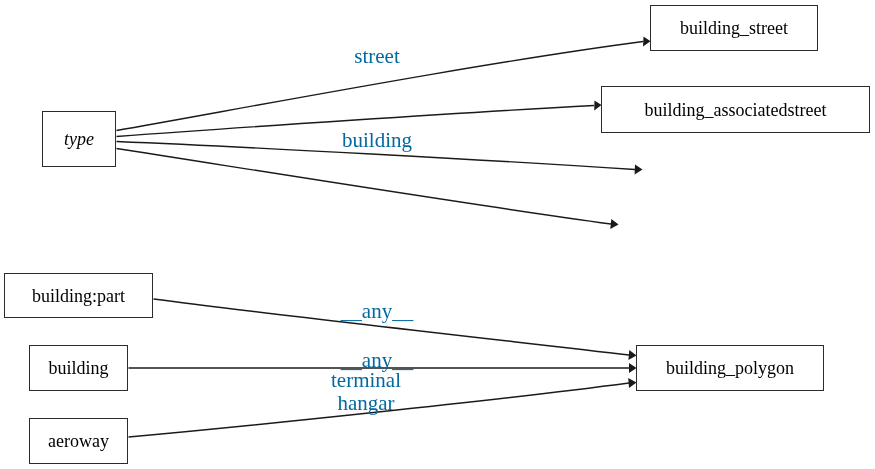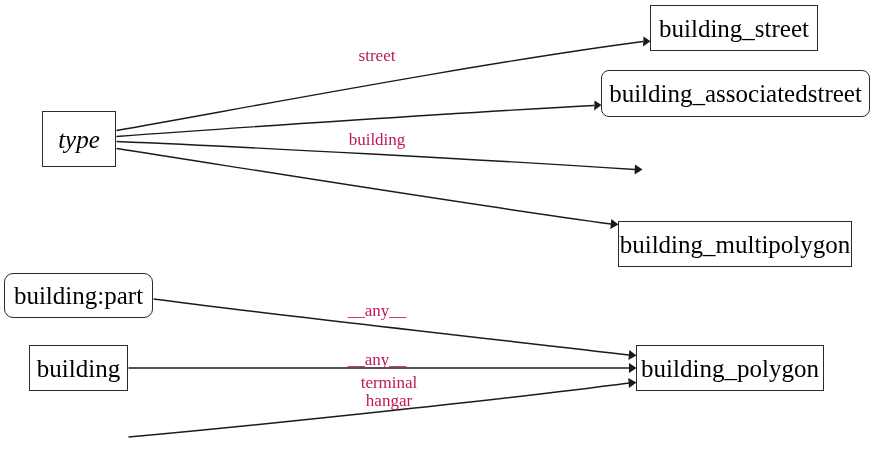--- a/index.html
+++ b/index.html
@@ -26,28 +26,28 @@
   }
   .node-box {
     position: absolute;
     box-sizing: border-box;
     border: 1px solid #2b2b2b;
     background: #ffffff;
     display: flex;
     align-items: center;
     justify-content: center;
     color: #000000;
-    font-size: 25px;
+    font-size: 18px;
     line-height: 1;
     white-space: nowrap;
   }
   .edge-label {
     position: absolute;
-    color: #be185d;
-    font-size: 17px;
+    color: #0369a1;
+    font-size: 21px;
     line-height: 1.08;
     white-space: pre;
     text-align: center;
     transform: translate(-50%, -50%);
     background: transparent;
     pointer-events: none;
   }
   .edge-path {
     fill: none;
     stroke: #1a1a1a;
@@ -102,42 +102,42 @@
   </svg>
 
   <div class="node-box" style="left:42px; top:111px; width:74px; height:56px;font-style:italic;">
     <span>type</span>
   </div>
 
   <div class="node-box" style="left:650px; top:5px; width:168px; height:46px;">
     <span>building_street</span>
   </div>
 
-  <div class="node-box" style="left:601px; top:70px; width:269px; height:47px;border-radius:8px;">
+  <div class="node-box" style="left:601px; top:86px; width:269px; height:47px;">
     <span>building_associatedstreet</span>
   </div>
 
 
-  <div class="node-box" style="left:618px; top:221px; width:234px; height:46px;">
-    <span>building_multipolygon</span>
-  </div>
 
-  <div class="node-box" style="left:4px; top:273px; width:149px; height:45px;border-radius:9px;">
+  <div class="node-box" style="left:4px; top:273px; width:149px; height:45px;">
     <span>building:part</span>
   </div>
 
   <div class="node-box" style="left:29px; top:345px; width:99px; height:46px;">
     <span>building</span>
   </div>
 
+  <div class="node-box" style="left:29px; top:418px; width:99px; height:46px;">
+    <span>aeroway</span>
+  </div>
 
   <div class="node-box" style="left:636px; top:345px; width:188px; height:46px;">
     <span>building_polygon</span>
   </div>
 
   <div class="edge-label" style="left:377px; top:56px;">street</div>
   <div class="edge-label" style="left:377px; top:140px;">building</div>
   <div class="edge-label" style="left:377px; top:311px;">__any__</div>
   <div class="edge-label" style="left:377px; top:360px;">__any__</div>
-  <div class="edge-label" style="left:389px; top:392px;">terminal
+  <div class="edge-label" style="left:366px; top:392px;">terminal
 hangar</div>
 
 </div>
 
 </body></html>

